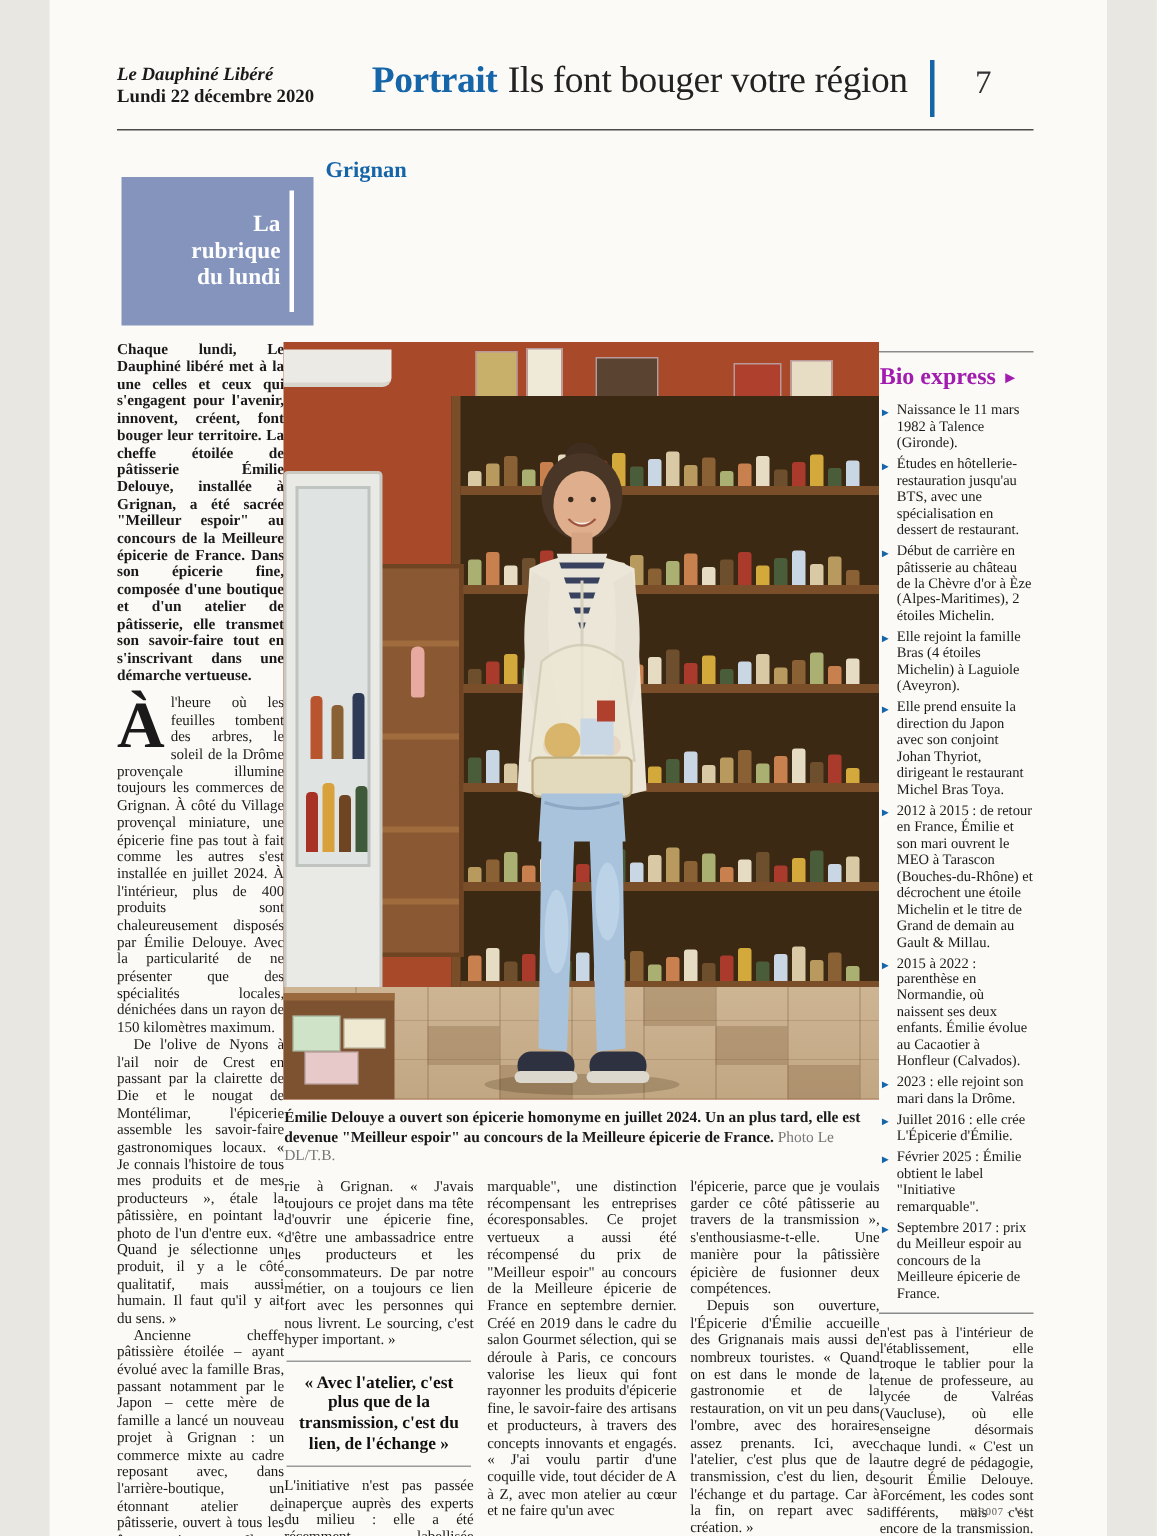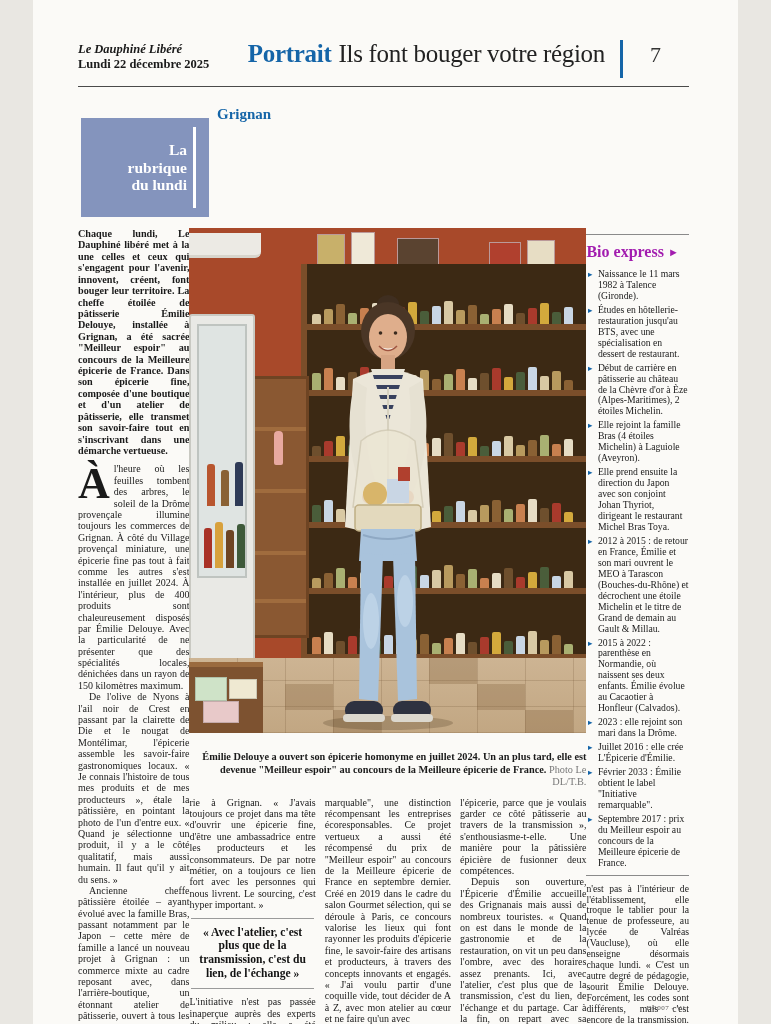--- a/index.html
+++ b/index.html
@@ -63,21 +63,21 @@
            linear-gradient(180deg,#cdb493,#b3977322);
          background-color:#c4a985;}
   .tile-dark{position:absolute;background:rgba(130,95,60,0.30);}
   .counter{position:absolute;left:0;bottom:0;width:74px;height:66px;background:#7d5230;border-top:5px solid #9a6a3e;}
   .card{position:absolute;border:1px solid rgba(0,0,0,0.15);}
   .person-shadow{position:absolute;left:50%;bottom:3px;transform:translateX(-50%);width:130px;height:14px;
                  border-radius:50%;background:rgba(60,40,20,0.22);}
   .person{position:absolute;left:50%;bottom:0;transform:translateX(-50%);width:170px;height:442px;}
 
   
-  .caption{margin-top:18px;font-size:10.3px;line-height:1.22;text-align:right;font-family:Liberation Serif, serif;}
+  .caption{margin-top:7px;font-size:10.3px;line-height:1.22;text-align:left;font-family:Liberation Serif, serif;}
   .caption b{font-weight:bold;}
   .caption .credit{color:#777;font-weight:normal;}
 
   
   .threecols{display:flex;gap:9px;margin-top:8px;}
   .threecols .tcol{flex:1;min-width:0;}
   .pullquote{margin:7px 2px;padding:7px 0 8px 0;border-top:1px solid #9a9a9a;border-bottom:1px solid #9a9a9a;
              font-size:11.6px;font-weight:bold;text-align:center;line-height:1.18;color:#111;}
 
   
@@ -91,21 +91,21 @@
   .print-code{position:absolute;right:52px;bottom:12px;font-size:7px;color:#555;letter-spacing:0.5px;}
 </style>
 </head>
 <body>
 
 <div class="page">
 
   <div class="masthead">
     <div class="mast-left">
       <div class="mast-paper">Le Dauphiné Libéré</div>
-      <div class="mast-date">Lundi 22 décembre 2025</div>
+      <div class="mast-date">Lundi 22 décembre 2020</div>
     </div>
     <div class="mast-center">
       <span class="mast-section">Portrait</span><span class="mast-tagline">Ils font bouger votre région</span>
     </div>
     <div class="mast-bar"></div>
     <div class="mast-page">7</div>
   </div>
 
   <div class="rubrique-box">
     <div class="rubrique-label">La
@@ -440,21 +440,21 @@
       <div class="bio-item">
           <span class="arrow">►</span>
           <span>2023 : elle rejoint son mari dans la Drôme.</span>
         </div>
       <div class="bio-item">
           <span class="arrow">►</span>
           <span>Juillet 2016 : elle crée L'Épicerie d'Émilie.</span>
         </div>
       <div class="bio-item">
           <span class="arrow">►</span>
-          <span>Février 2033 : Émilie obtient le label "Initiative remarquable".</span>
+          <span>Février 2025 : Émilie obtient le label "Initiative remarquable".</span>
         </div>
       <div class="bio-item">
           <span class="arrow">►</span>
           <span>Septembre 2017 : prix du Meilleur espoir au concours de la Meilleure épicerie de France.</span>
         </div>
       <div class="bio-rule"></div>
       <p class="end-p">n'est pas à l'intérieur de l'établissement, elle troque le tablier pour la tenue de professeure, au lycée de Valréas (Vaucluse), où elle enseigne désormais chaque lundi. « C'est un autre degré de pédagogie, sourit Émilie Delouye. Forcément, les codes sont différents, mais c'est encore de la transmission. Et j'aime beaucoup, ça me permet de m'adapter à un autre public. » De quoi se décerner le statut de multi-toque : « J'ai plusieurs boulots en même temps, mais c'est génial ! » À 43 ans et après avoir sillonné de grands établissements, Émilie a trouvé en Grignan, la Drôme et son épicerie un réel épanouissement, et en partage une généreuse part avec les curieux qui pousseront la porte.</p>
 
     </div>
   </div>

